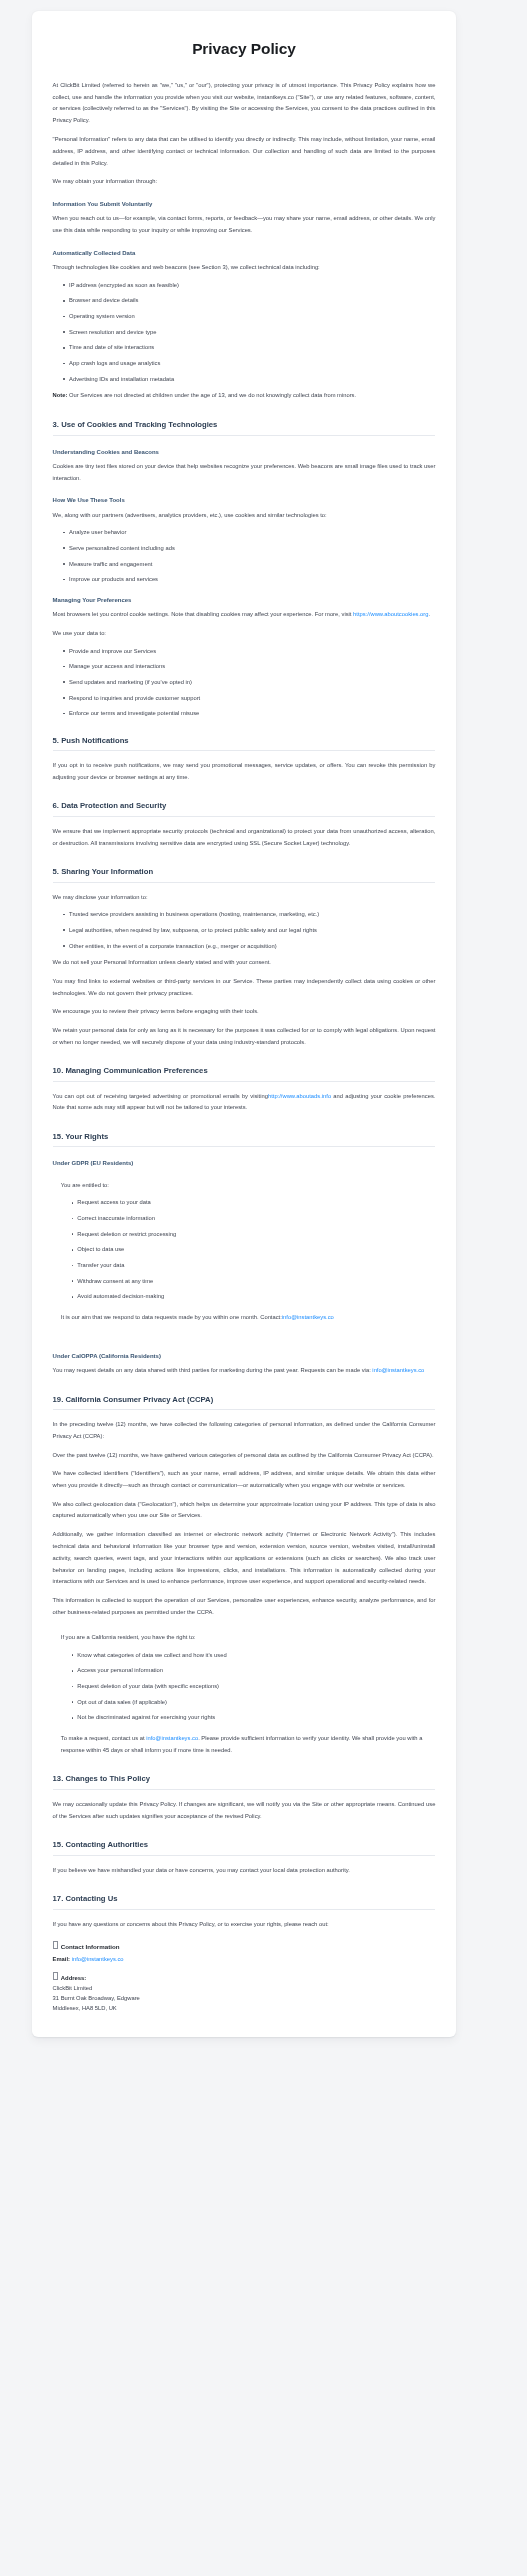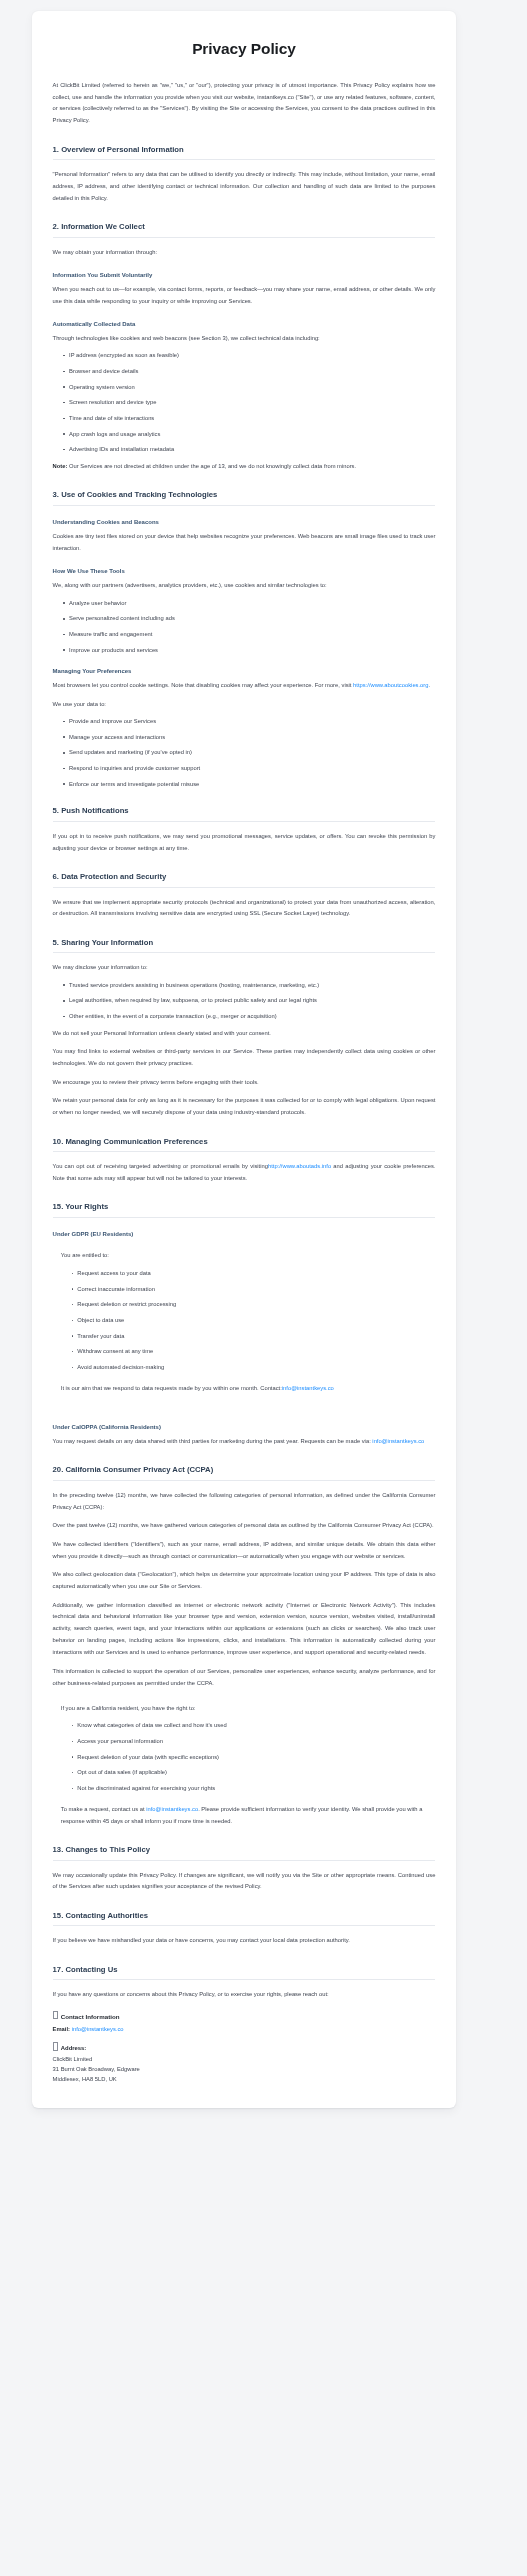--- a/index.html
+++ b/index.html
@@ -124,24 +124,22 @@
 </style>
 </head>
 <body>
 
 <div class="page">
   <div class="card">
 
     <h1 class="doc-title">Privacy Policy</h1>
     <p class="body">At ClickBit Limited (referred to herein as "we," "us," or "our"), protecting your privacy is of utmost importance. This Privacy Policy explains how we collect, use and handle the information you provide when you visit our website, instantkeys.co ("Site"), or use any related features, software, content, or services (collectively referred to as the "Services"). By visiting the Site or accessing the Services, you consent to the data practices outlined in this Privacy Policy.</p>
 
-    <h2 class="section">1. Overview of Personal Information</h2>
     <p class="body">"Personal Information" refers to any data that can be utilised to identify you directly or indirectly. This may include, without limitation, your name, email address, IP address, and other identifying contact or technical information. Our collection and handling of such data are limited to the purposes detailed in this Policy.</p>
 
-    <h2 class="section">2. Information We Collect</h2>
     <p class="body">We may obtain your information through:</p>
     <h3 class="sub">Information You Submit Voluntarily</h3>
     <p class="body">When you reach out to us—for example, via contact forms, reports, or feedback—you may share your name, email address, or other details. We only use this data while responding to your inquiry or while improving our Services.</p>
     <h3 class="sub">Automatically Collected Data</h3>
     <p class="body">Through technologies like cookies and web beacons (see Section 3), we collect technical data including:</p>
     <ul class="bullets">
       <li>IP address (encrypted as soon as feasible)</li>
       <li>Browser and device details</li>
       <li>Operating system version</li>
       <li>Screen resolution and device type</li>
@@ -210,21 +208,21 @@
         <li>Withdraw consent at any time</li>
         <li>Avoid automated decision-making</li>
       </ul>
       <div class="spacer-sm"></div>
       <p class="body"><span>It is our aim that we respond to data requests made by you within one month. Contact:</span><a class="link" href="#">info@instantkeys.co</a></p>
     </div>
     <div class="spacer-md"></div>
     <h3 class="sub">Under CalOPPA (California Residents)</h3>
     <p class="body"><span>You may request details on any data shared with third parties for marketing during the past year. Requests can be made via: </span><a class="link" href="#">info@instantkeys.co</a></p>
 
-    <h2 class="section">20. California Consumer Privacy Act (CCPA)</h2>
+    <h2 class="section">19. California Consumer Privacy Act (CCPA)</h2>
     <p class="body">In the preceding twelve (12) months, we have collected the following categories of personal information, as defined under the California Consumer Privacy Act (CCPA):</p>
     <p class="body">Over the past twelve (12) months, we have gathered various categories of personal data as outlined by the California Consumer Privacy Act (CCPA).</p>
     <p class="body">We have collected identifiers ("Identifiers"), such as your name, email address, IP address, and similar unique details. We obtain this data either when you provide it directly—such as through contact or communication—or automatically when you engage with our website or services.</p>
     <p class="body">We also collect geolocation data ("Geolocation"), which helps us determine your approximate location using your IP address. This type of data is also captured automatically when you use our Site or Services.</p>
     <p class="body">Additionally, we gather information classified as internet or electronic network activity ("Internet or Electronic Network Activity"). This includes technical data and behavioral information like your browser type and version, extension version, source version, websites visited, install/uninstall activity, search queries, event tags, and your interactions within our applications or extensions (such as clicks or searches). We also track user behavior on landing pages, including actions like impressions, clicks, and installations. This information is automatically collected during your interactions with our Services and is used to enhance performance, improve user experience, and support operational and security-related needs.</p>
     <p class="body">This information is collected to support the operation of our Services, personalize user experiences, enhance security, analyze performance, and for other business-related purposes as permitted under the CCPA.</p>
     <div class="indent-block">
       <p class="body">If you are a California resident, you have the right to:</p>
       <ul class="bullets">
         <li>Know what categories of data we collect and how it's used</li>

